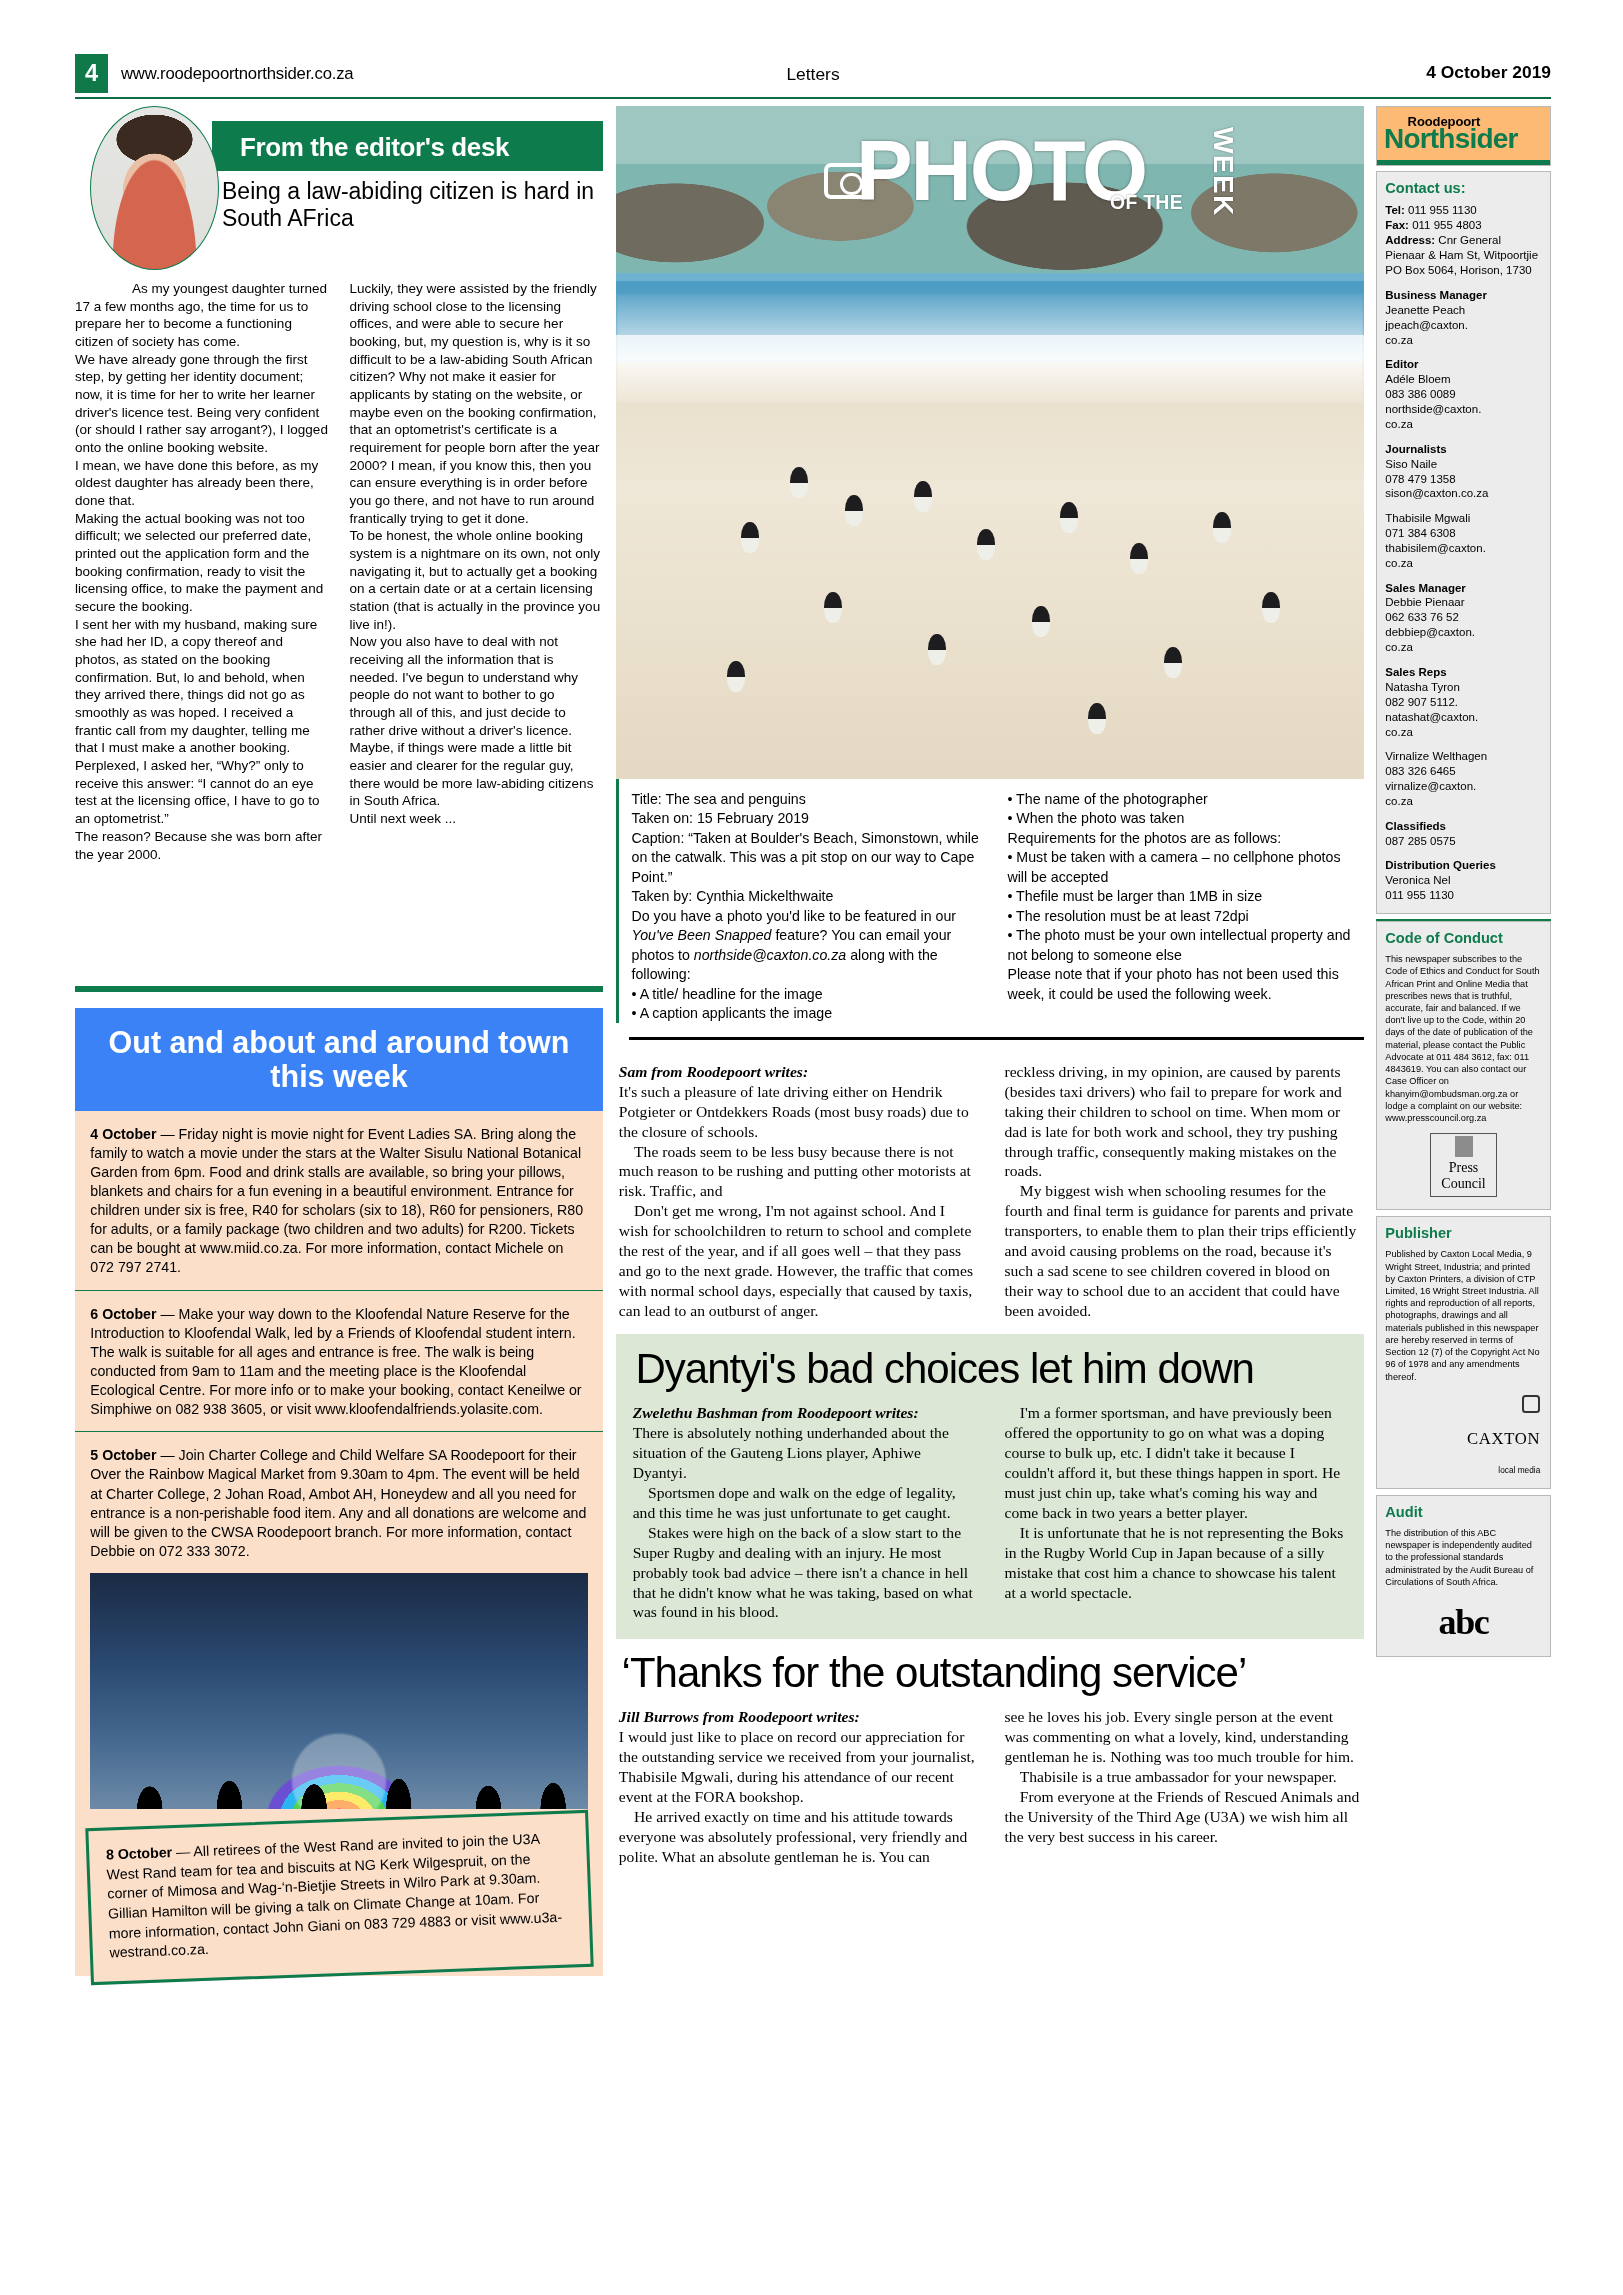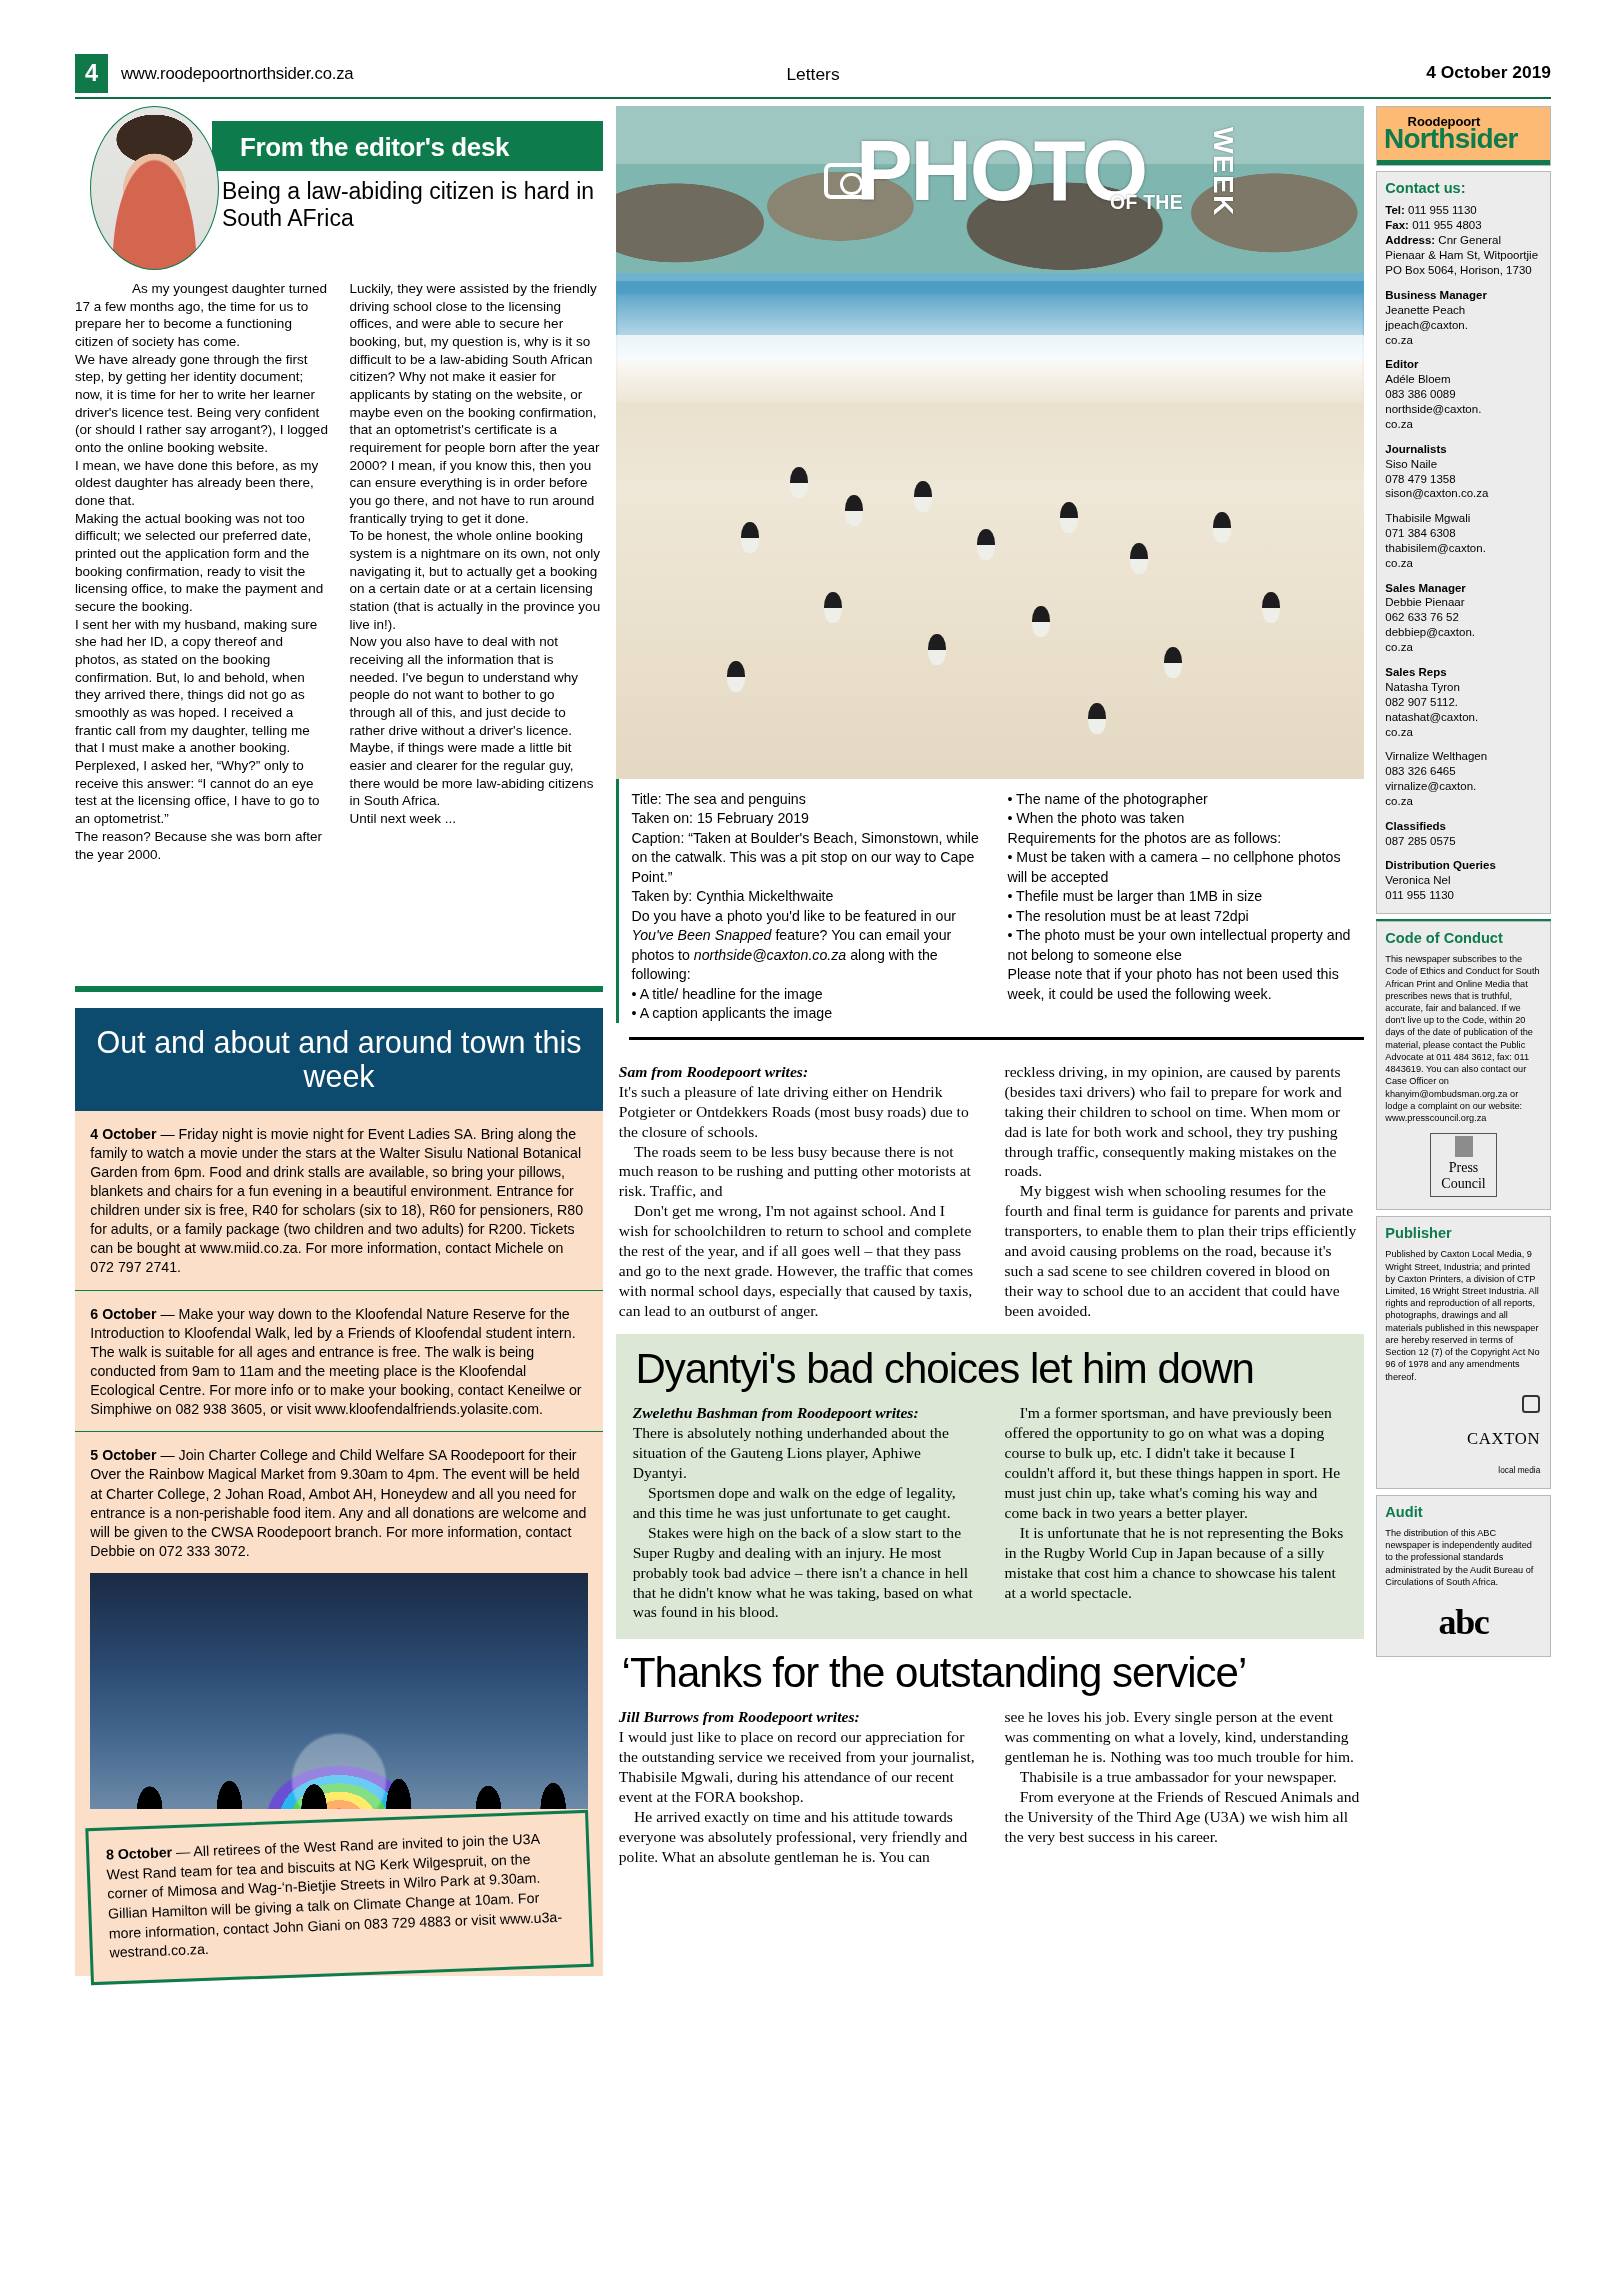--- a/index.html
+++ b/index.html
@@ -69,23 +69,23 @@
     margin:0; font-size:13.5px; line-height:1.31;
     font-family:"Liberation Sans Narrow","Liberation Sans", sans-serif;
     text-align:left;
   }
   .editor-body p:first-child { text-indent:57px; }
   .editor-rule { position:absolute; left:0; top:880px; width:528px; height:6.2px; background:#0e7b4c; }
 
   
   .oaa { position:absolute; left:0; top:902px; width:528px; }
   .oaa-head {
-    background:#0c4a6e; color:#fff; text-align:center;
-    font-family:"Liberation Sans Narrow","Liberation Sans", sans-serif;
-    font-size:30.5px; line-height:1.12; font-weight:400;
+    background:#3b82f6; color:#fff; text-align:center;
+    font-family:"Liberation Sans Narrow","Liberation Sans", sans-serif;
+    font-size:30.5px; line-height:1.12; font-weight:700;
     padding:16.7px 14px 18px;
   }
   .oaa-body { background:#fbdfc9; padding:0; }
   .event {
     padding:14px 15.3px 12.5px;
     font-size:14.2px; line-height:1.34;
     font-family:"Liberation Sans Narrow","Liberation Sans", sans-serif;
   }
   .event + .event { border-top:1.4px solid #0e7b4c; }
   .event b { font-weight:700; }

